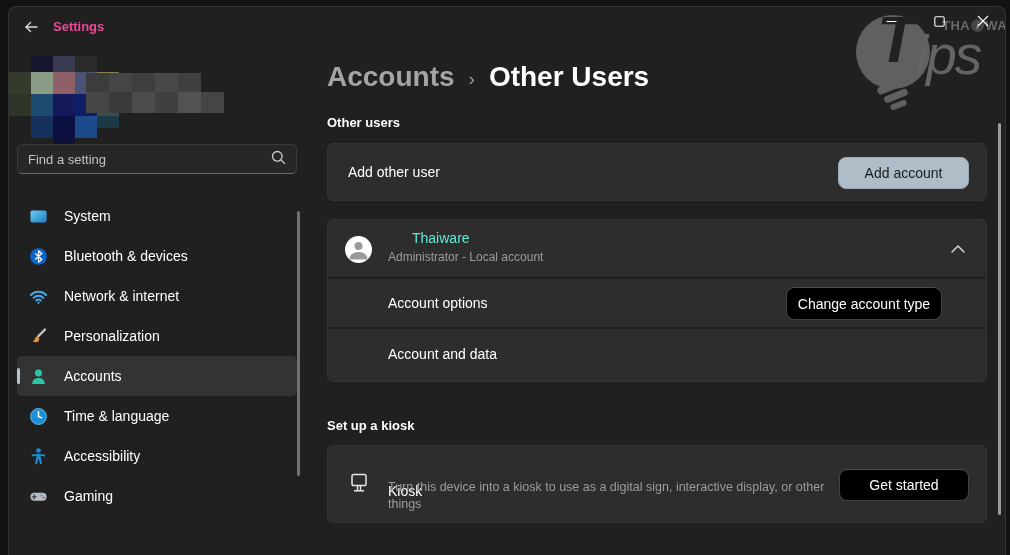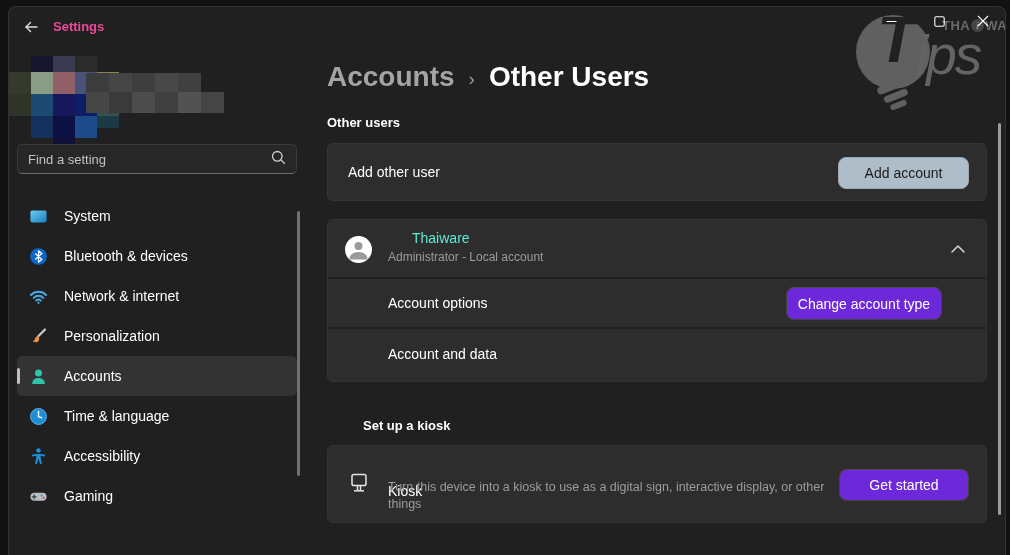--- a/index.html
+++ b/index.html
@@ -49,21 +49,21 @@
   .sb-scrollbar{ position:absolute; left:288px; top:204px; width:3px; height:265px; background:#707070; border-radius:2px; }
 
   
   .breadcrumb{ position:absolute; left:318px; top:54px; display:flex; align-items:center; gap:14px; }
   .bc-parent{ font-size:28px; font-weight:600; color:#a4a4a4; }
   .bc-sep{ font-size:19px; color:#9a9a9a; margin-top:3px; }
   .bc-current{ font-size:28px; font-weight:600; color:#fff; }
 
   .section-h{ position:absolute; font-size:13px; font-weight:700; color:#fff; }
   #h-other{ left:318px; top:108px; }
-  #h-kiosk{ left:318px; top:411px;margin-left:36px; }
+  #h-kiosk{ left:318px; top:411px; }
 
   .card{ position:absolute; left:318px; width:660px; background:#2d2d2d; border:1px solid #343434; border-radius:6px; }
   #card-add{ top:136px; height:58px; }
   #card-group{ top:212px; height:163px; padding:0; overflow:hidden; }
   #card-kiosk{ top:438px; height:78px; }
 
   .grp-header{ position:relative; height:59px; border-bottom:2px solid #202020; }
   .grp-row{ position:relative; height:50px; }
   .grp-row.mid{ border-bottom:2px solid #202020; }
 
@@ -72,21 +72,21 @@
 
   .avatar{ position:absolute; left:17px; top:16px; width:27px; height:27px; border-radius:50%;
            background:#fff; overflow:hidden; }
   .user-name{ position:absolute; left:60px; top:10px; font-size:14px; color:#5eead4;margin-left:24px; }
   .user-sub{ position:absolute; left:60px; top:30px; font-size:12px; color:#9c9c9c; }
   .chev{ position:absolute; right:20px; top:22px; background:none; border:none; }
 
   .btn{ position:absolute; font-size:14px; font-family:inherit; border-radius:8px; display:flex;
         align-items:center; justify-content:center; }
   .btn-accent{ background:#aebdc7; color:#1b1b1b; border:1px solid #9aa9b3; }
-  .btn-std{ background:#6d28d9; color:#fff; border:1px solid #434343; border-top-color:#4c4c4c; }
+  .btn-std{ background:#000000; color:#fff; border:1px solid #434343; border-top-color:#4c4c4c; }
   #btn-add{ right:17px; top:13px; width:131px; height:32px; }
   #btn-change{ right:44px; top:8px; width:156px; height:33px; }
   #btn-remove{ right:44px; top:9px; width:130px; height:32px; }
   #btn-get{ right:17px; top:23px; width:130px; height:32px; }
 
   .kiosk-icon{ position:absolute; left:20px; top:26px; }
   .kiosk-title{ position:absolute; left:60px; top:13px; font-size:14px; color:#fff;margin-top:24px; }
   .kiosk-desc{ position:absolute; left:60px; top:33px; width:458px; font-size:12.5px; line-height:17px; color:#9c9c9c; }
 
   .main-scrollbar{ position:absolute; left:989px; top:116px; width:3px; height:392px; background:#9b9b9b; border-radius:2px; }

